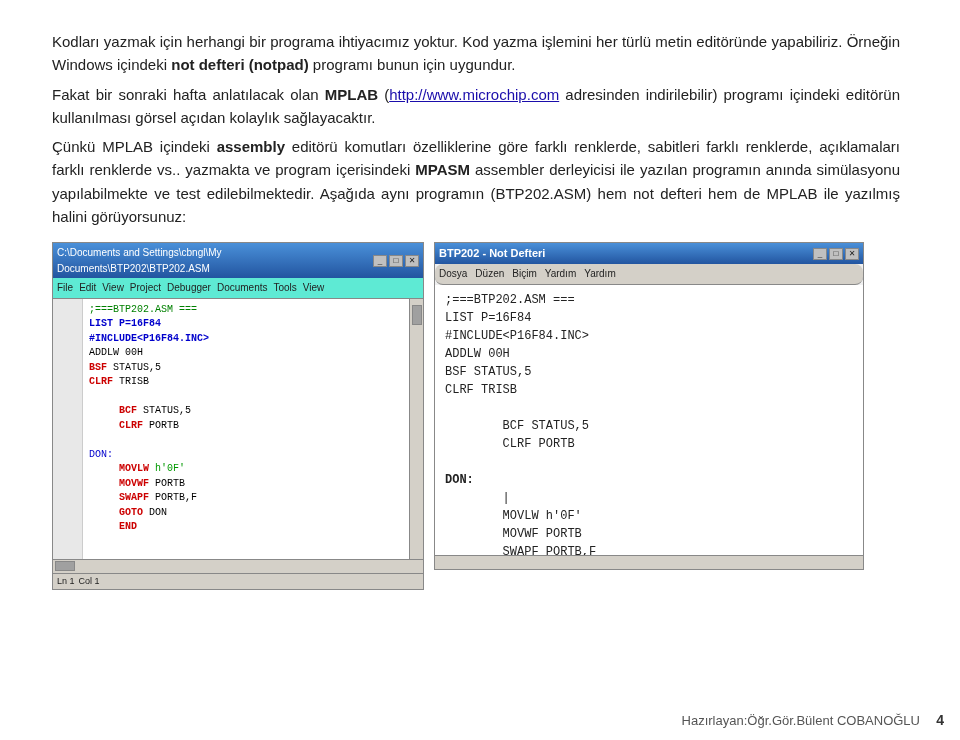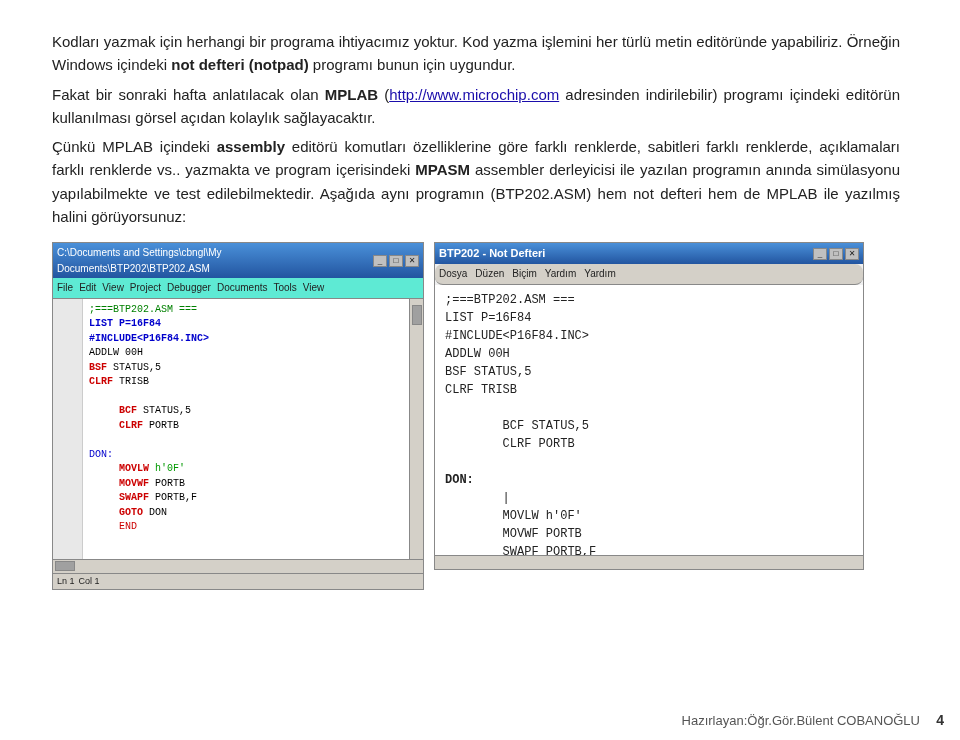--- a/index.html
+++ b/index.html
@@ -275,21 +275,21 @@
           <div class="code-line"><span style="color:#cc0000;font-weight:bold">CLRF</span> <span style="color:#000">TRISB</span></div>
           <div class="code-line">&nbsp;</div>
           <div class="code-line">&nbsp;&nbsp;&nbsp;&nbsp; <span style="color:#cc0000;font-weight:bold">BCF</span> <span style="color:#000">STATUS,5</span></div>
           <div class="code-line">&nbsp;&nbsp;&nbsp;&nbsp; <span style="color:#cc0000;font-weight:bold">CLRF</span> <span style="color:#000">PORTB</span></div>
           <div class="code-line">&nbsp;</div>
           <div class="code-line"><span style="color:#0000cc">DON:</span></div>
           <div class="code-line">&nbsp;&nbsp;&nbsp;&nbsp; <span style="color:#cc0000;font-weight:bold">MOVLW</span> <span style="color:#009900">h'0F'</span></div>
           <div class="code-line">&nbsp;&nbsp;&nbsp;&nbsp; <span style="color:#cc0000;font-weight:bold">MOVWF</span> <span style="color:#000">PORTB</span></div>
           <div class="code-line">&nbsp;&nbsp;&nbsp;&nbsp; <span style="color:#cc0000;font-weight:bold">SWAPF</span> <span style="color:#000">PORTB,F</span></div>
           <div class="code-line">&nbsp;&nbsp;&nbsp;&nbsp; <span style="color:#cc0000;font-weight:bold">GOTO</span> <span style="color:#000">DON</span></div>
-          <div class="code-line">&nbsp;&nbsp;&nbsp;&nbsp; <span style="color:#cc0000;font-weight:normal">END</span></div>
+          <div class="code-line">&nbsp;&nbsp;&nbsp;&nbsp; <span style="color:#cc0000;font-weight:bold">END</span></div>
         </div>
         <div class="mplab-scrollbar">
           <div class="mplab-scrollbar-thumb"></div>
         </div>
       </div>
 
       <div class="mplab-scrollbar-h">
         <div class="mplab-scrollbar-h-thumb"></div>
       </div>
 

